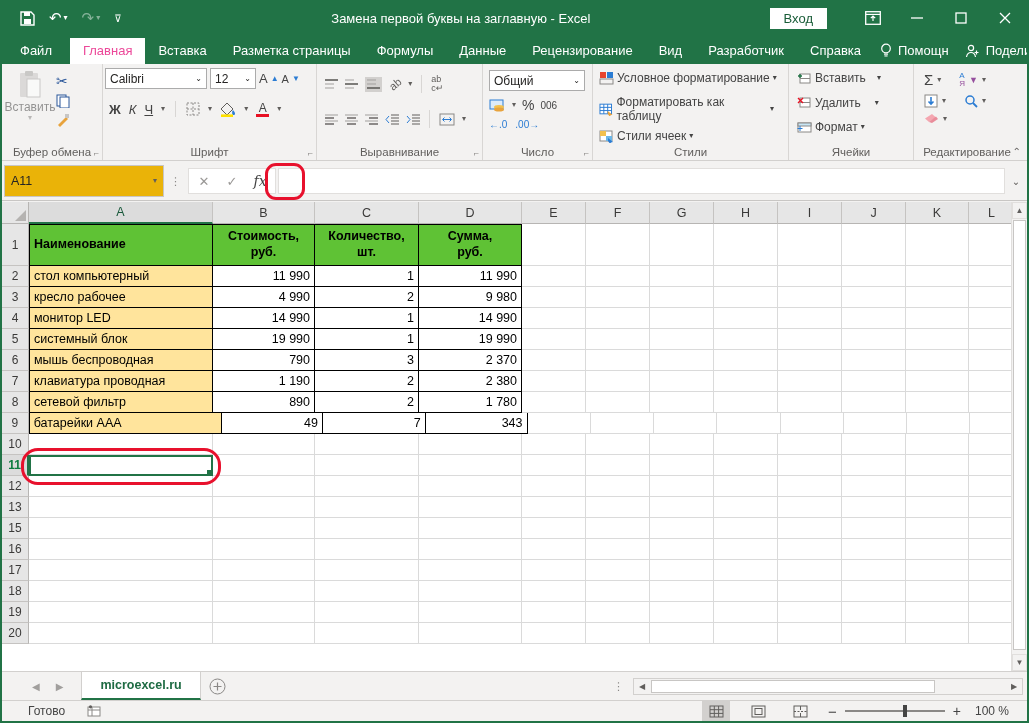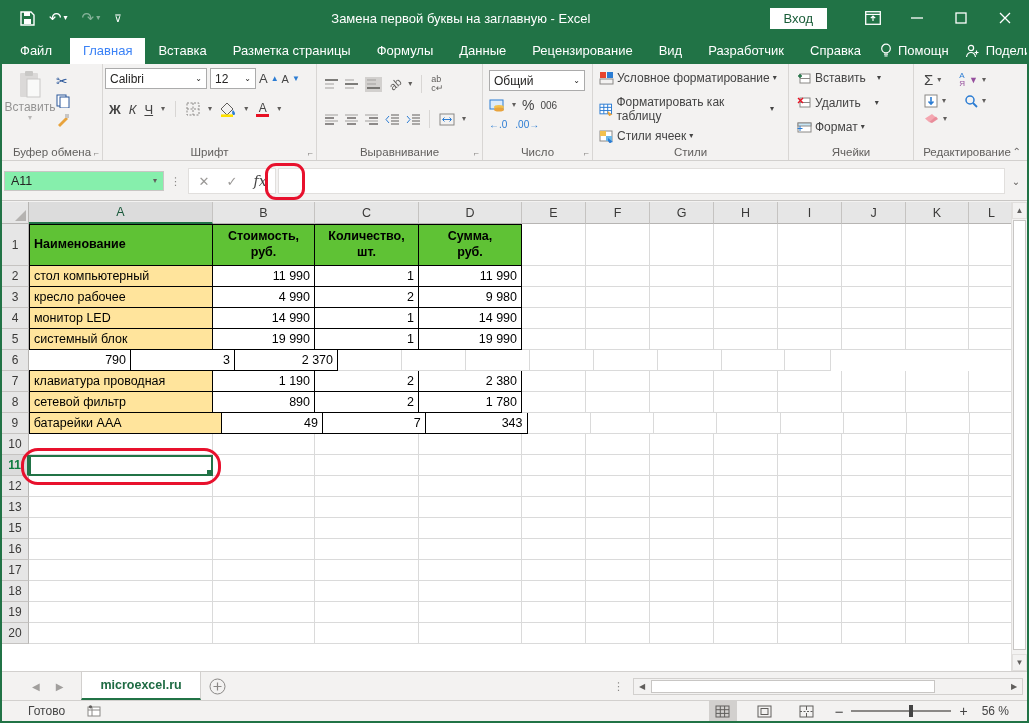--- a/index.html
+++ b/index.html
@@ -18,42 +18,42 @@
   .title-right { display:flex; align-items:center; gap:0; height:100%; }
   .signin-btn { background:#fff; color:#185C37; font-size:13px; padding:3px 14px; margin-right:24px; cursor:pointer; }
   .winbtn { width:44px; height:100%; display:flex; align-items:center; justify-content:center; font-size:13px; }
   .winbtn svg { display:block; }
 
   
   .tabstrip { position:absolute; left:0; top:36px; width:100%; height:28px; background:#217346;
               display:flex; align-items:flex-end; color:#fff; font-size:13px; }
   .rtab { padding:5px 13px 6px; cursor:pointer; white-space:nowrap; }
   .rtab.file { background:#217346; font-weight:400; padding-left:18px; padding-right:18px; }
-  .rtab.active { background:#fff; color:#3b82f6; }
+  .rtab.active { background:#fff; color:#ec4899; }
   .tabstrip-right { margin-left:auto; display:flex; align-items:center; gap:4px; padding-right:14px; padding-bottom:4px; }
   .tabstrip-right .item { display:flex; align-items:center; gap:6px; padding:2px 6px; cursor:pointer; }
 
   
   .ribbon { position:absolute; left:0; top:64px; width:100%; height:97px; background:#F3F2F1;
             border-bottom:1px solid #D2D0CE; display:flex; }
   .rgroup { position:relative; height:100%; border-right:1px solid #D8D6D4; padding:4px 2px 18px; }
   .rgroup-label { position:absolute; bottom:2px; left:0; right:0; text-align:center; font-size:11.5px; color:#605E5C; white-space:nowrap; }
   .launcher { position:absolute; bottom:2px; right:3px; font-size:9px; color:#8A8886; }
   .gbtn { color:#444; font-size:12px; display:inline-flex; align-items:center; gap:3px; cursor:pointer; }
   .combo { background:#fff; border:1px solid #ABABAB; display:flex; align-items:center; justify-content:space-between;
            font-size:12px; color:#252423; padding:1px 4px; height:21px; }
   .mini { font-size:10px; color:#605E5C; }
   .vsep { width:1px; background:#D8D6D4; margin:4px 2px; }
   .icon-row { display:flex; align-items:center; }
   svg.li { display:block; }
 
   
   .fbar { position:absolute; left:0; top:162px; width:100%; height:39px; background:#F3F2F1;
           display:flex; align-items:center; border-bottom:1px solid #C8C6C4; }
-  .namebox { width:160px; height:20px; background:#86efac; border:1px solid #C8C6C4; margin-left:2px;
+  .namebox { width:160px; height:32px; background:#eab308; border:1px solid #C8C6C4; margin-left:2px;
              display:flex; align-items:center; justify-content:space-between; padding:0 6px; font-size:12.5px; color:#252423; }
   .fbar-dots { color:#8A8886; font-size:11px; padding:0 6px; letter-spacing:1px; }
   .fbtns { display:flex; align-items:center; gap:2px; background:#fff; border:1px solid #E1DFDD; height:26px; padding:0 2px; }
   .fbtn { width:26px; height:22px; display:flex; align-items:center; justify-content:center; font-size:13px; color:#9A9896; }
   .fx { font-style:italic; font-family:"DejaVu Serif", serif; color:#444; font-size:14px; }
   .finput { flex:1; height:26px; background:#fff; border:1px solid #E1DFDD; margin-left:2px; }
   .fexpand { width:22px; display:flex; align-items:center; justify-content:center; color:#605E5C; font-size:10px; }
 
   
   .grid-wrap { position:absolute; left:0; top:202px; width:1013px; height:469px; background:#fff; overflow:hidden; }
@@ -584,20 +584,21 @@
           <div class="cell" style="width: 64px;"></div>
           <div class="cell" style="width: 64px;"></div>
           <div class="cell" style="width: 64px;"></div>
           <div class="cell" style="width: 64px;"></div>
           <div class="cell" style="width: 64px;"></div>
           <div class="cell" style="width: 63px;"></div>
           <div class="cell" style="width: 46px;"></div>
         </div>
         <div class="grow" style="height: 21px;">
           <div class="rowhdr">6</div>
+          <div class="cell tname" style="width: 184px;">мышь беспроводная</div>
           <div class="cell tnum" style="width: 102px;">790</div>
           <div class="cell tnum" style="width: 104px;">3</div>
           <div class="cell tnum" style="width: 103px;">2 370</div>
           <div class="cell" style="width: 64px;"></div>
           <div class="cell" style="width: 64px;"></div>
           <div class="cell" style="width: 64px;"></div>
           <div class="cell" style="width: 64px;"></div>
           <div class="cell" style="width: 64px;"></div>
           <div class="cell" style="width: 64px;"></div>
           <div class="cell" style="width: 63px;"></div>
@@ -869,17 +870,17 @@
             <line x1="1" y1="6.5" x2="14" y2="6.5" stroke="#605E5C" stroke-dasharray="2 1.5"></line>
           </svg>
       </span>
       <div class="zoomslider">
         <span style="font-size:15px;">−</span>
         <span class="ztrack">
             <span class="zthumb"></span>
           </span>
         <span style="font-size:14px;">+</span>
       </div>
-      <span>56 %</span>
+      <span>100 %</span>
     </div>
   </div>
 
 </div>
 
 </body></html>

